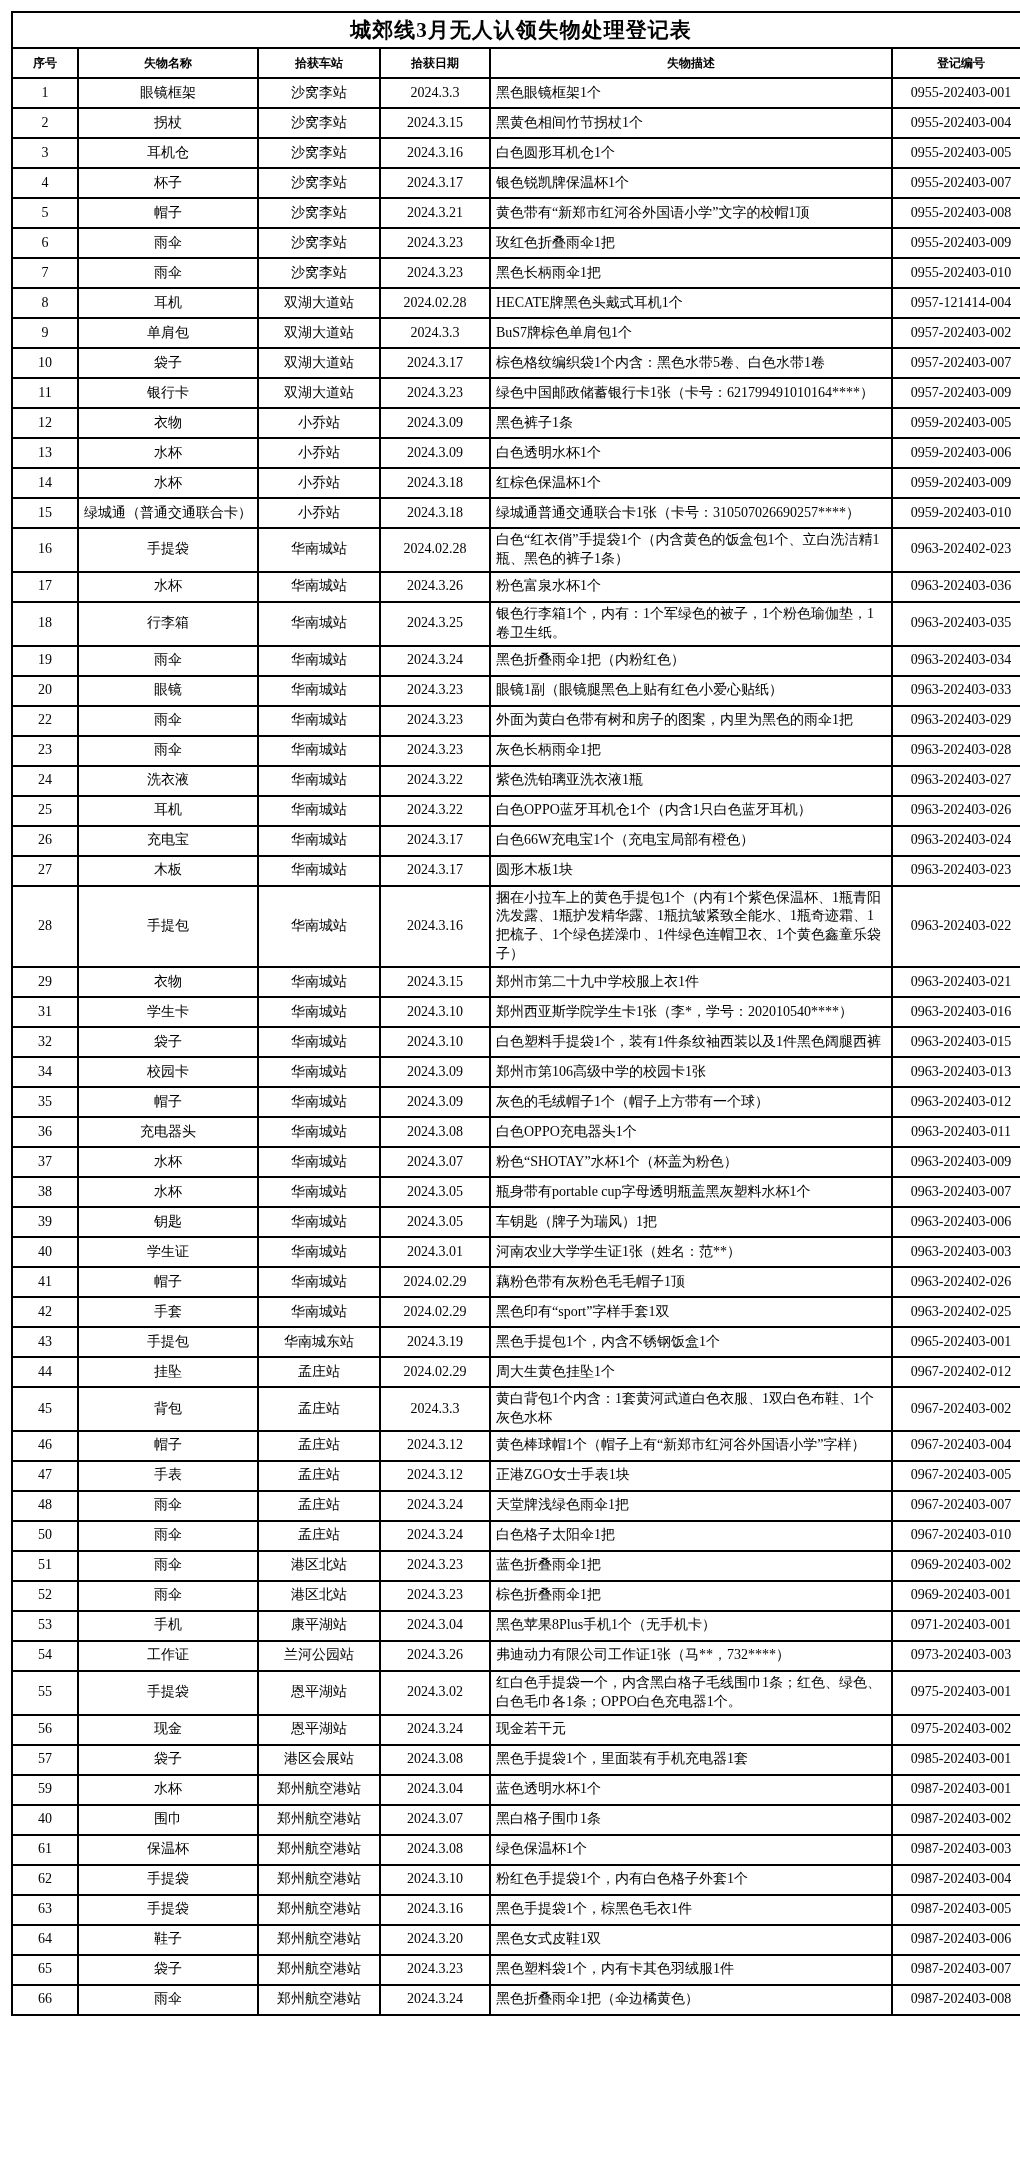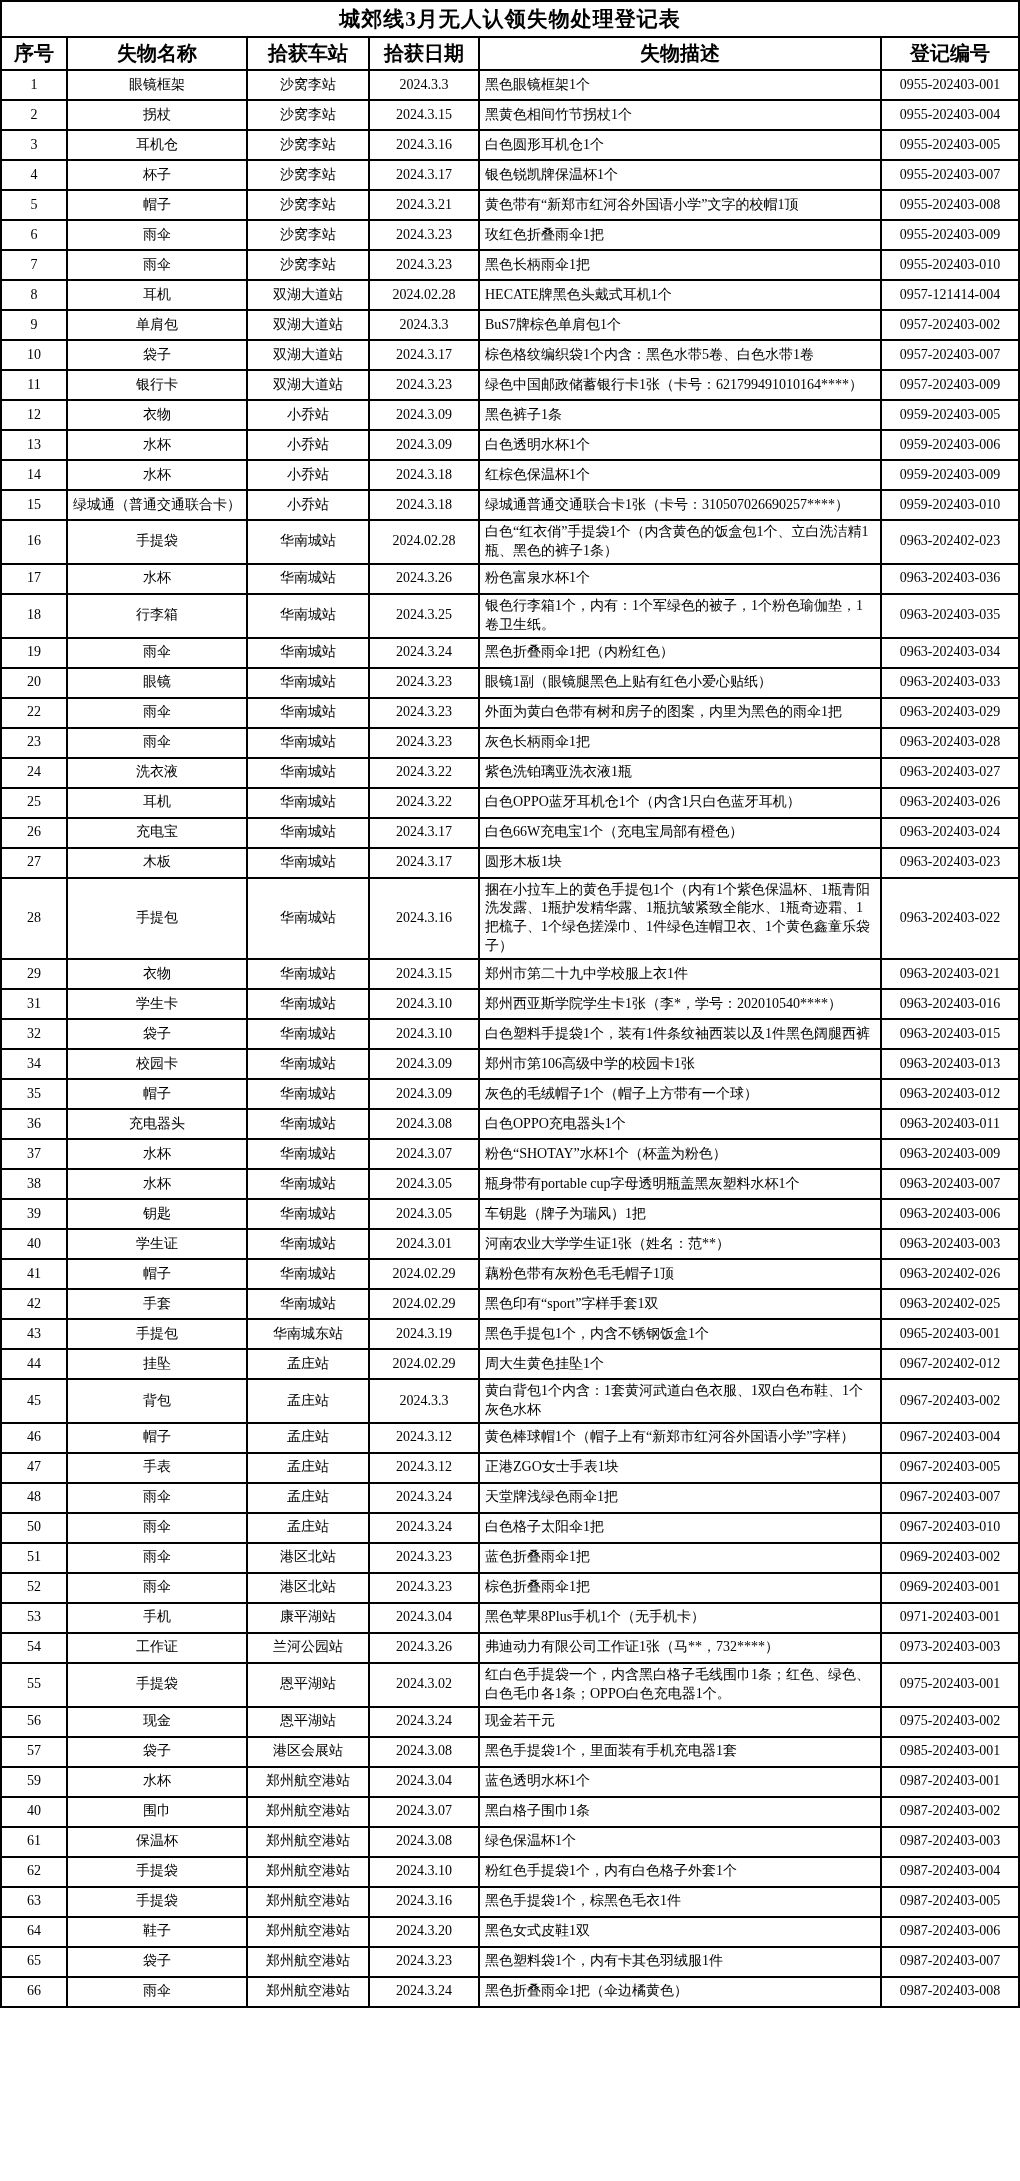--- a/index.html
+++ b/index.html
@@ -4,21 +4,21 @@
 <style>
   html, body {
     margin: 0;
     padding: 0;
     background: #ffffff;
     width: 1020px;
   }
   .page {
     width: 1020px;
     box-sizing: border-box;
-    padding: 0;
+    padding: 11px;
   }
   table.register {
     width: 1018px;
     border-collapse: collapse;
     table-layout: fixed;
     font-family: "Liberation Serif", "DejaVu Serif", serif;
     color: #000000;
     background: #ffffff;
   }
   table.register th, table.register td {
@@ -29,21 +29,21 @@
   th.title-cell {
     height: 36px;
     font-size: 21px;
     font-weight: bold;
     text-align: center;
     letter-spacing: 1px;
     padding: 2px 0;
   }
   tr.header-row th {
     height: 30px;
-    font-size: 20px;
+    font-size: 12px;
     font-weight: bold;
     text-align: center;
     padding: 2px;
   }
   tbody td {
     height: 30px;
     font-size: 14px;
     line-height: 1.35;
     padding: 2px 3px;
     text-align: center;

